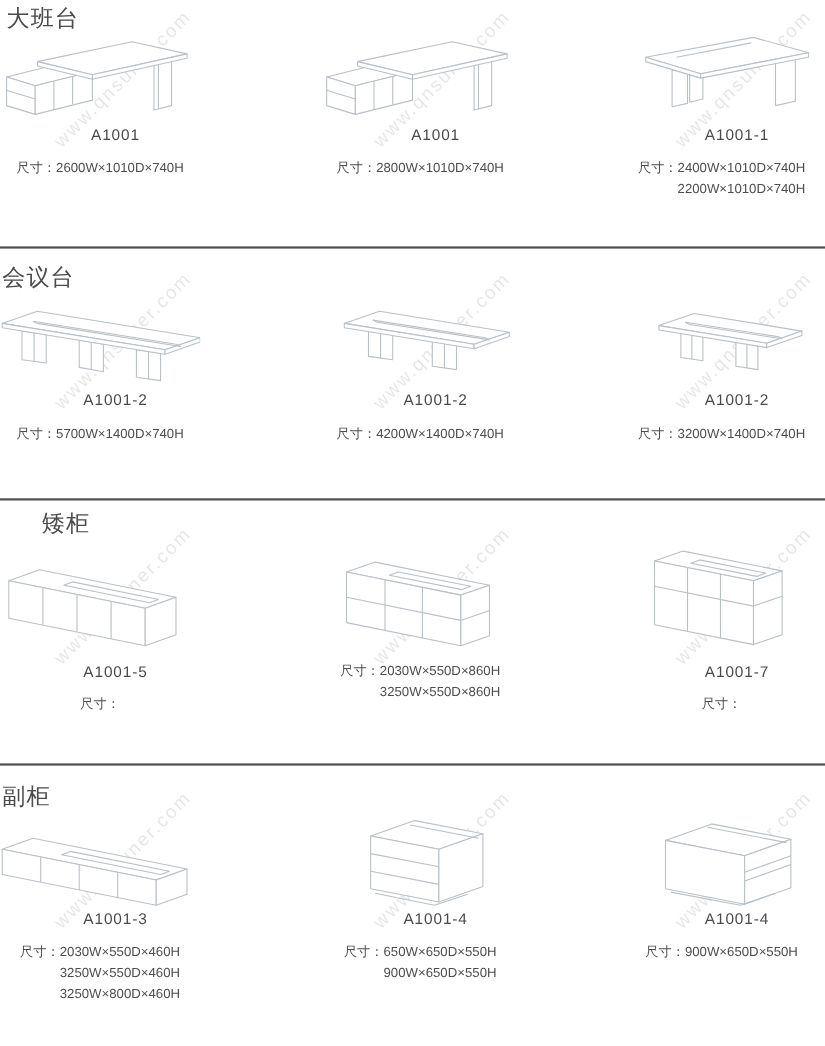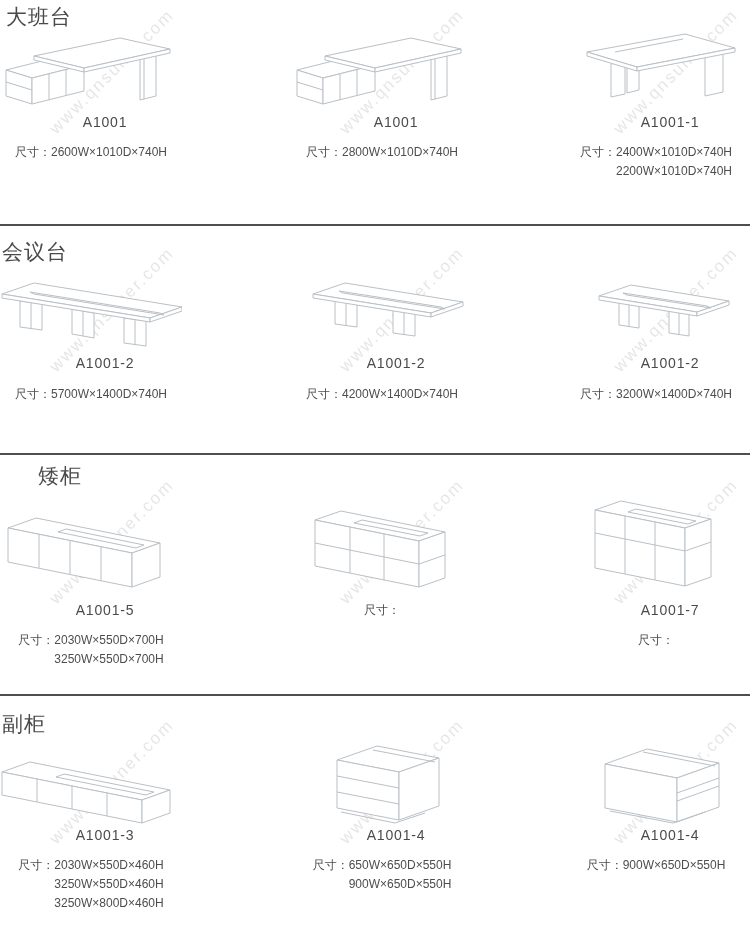--- a/index.html
+++ b/index.html
@@ -218,41 +218,41 @@
       <polygon points="8,40 132,65 132,99 8,74"></polygon>
       <polygon points="132,65 160,55 160,89 132,99"></polygon>
       <line x1="39" y1="46" x2="39" y2="80"></line>
       <line x1="70" y1="52" x2="70" y2="86"></line>
       <line x1="101" y1="59" x2="101" y2="93"></line>
       <polygon points="58,44 136,60 144,57 66,41"></polygon>
     </svg>
     <div class="model">A1001-5</div>
     <div class="size-block">
       <span class="size-prefix">尺寸：</span>
-      <div class="size-lines">
-        <div class="size-line">2030W×550D×700H</div>
-        <div class="size-line">3250W×550D×700H</div>
-
-      </div>
     </div>
   </div>
 
   <div class="cell r3" style="left:291px; top:488px;">
     <svg width="182" height="100" viewBox="0 0 182 100">
       <polygon points="24,32 128,53 154,44 50,23"></polygon>
       <polygon points="24,32 128,53 128,99 24,78"></polygon>
       <polygon points="128,53 154,44 154,90 128,99"></polygon>
       <line x1="24" y1="55" x2="128" y2="76"></line>
       <line x1="59" y1="39" x2="59" y2="85"></line>
       <line x1="93" y1="46" x2="93" y2="92"></line>
       <line x1="128" y1="76" x2="154" y2="67"></line>
       <polygon points="63,35 129,48 137,45 71,32"></polygon>
     </svg>
     <div class="size-block">
       <span class="size-prefix">尺寸：</span>
+      <div class="size-lines">
+        <div class="size-line">2030W×550D×860H</div>
+        <div class="size-line">3250W×550D×860H</div>
+
+      </div>
     </div>
   </div>
 
   <div class="cell r3" style="left:565px; top:488px;">
     <svg width="182" height="100" viewBox="0 0 182 100">
       <polygon points="30,22 120,40 146,31 56,13"></polygon>
       <polygon points="30,22 120,40 120,98 30,80"></polygon>
       <polygon points="120,40 146,31 146,89 120,98"></polygon>
       <line x1="60" y1="28" x2="60" y2="86"></line>
       <line x1="90" y1="34" x2="90" y2="92"></line>

